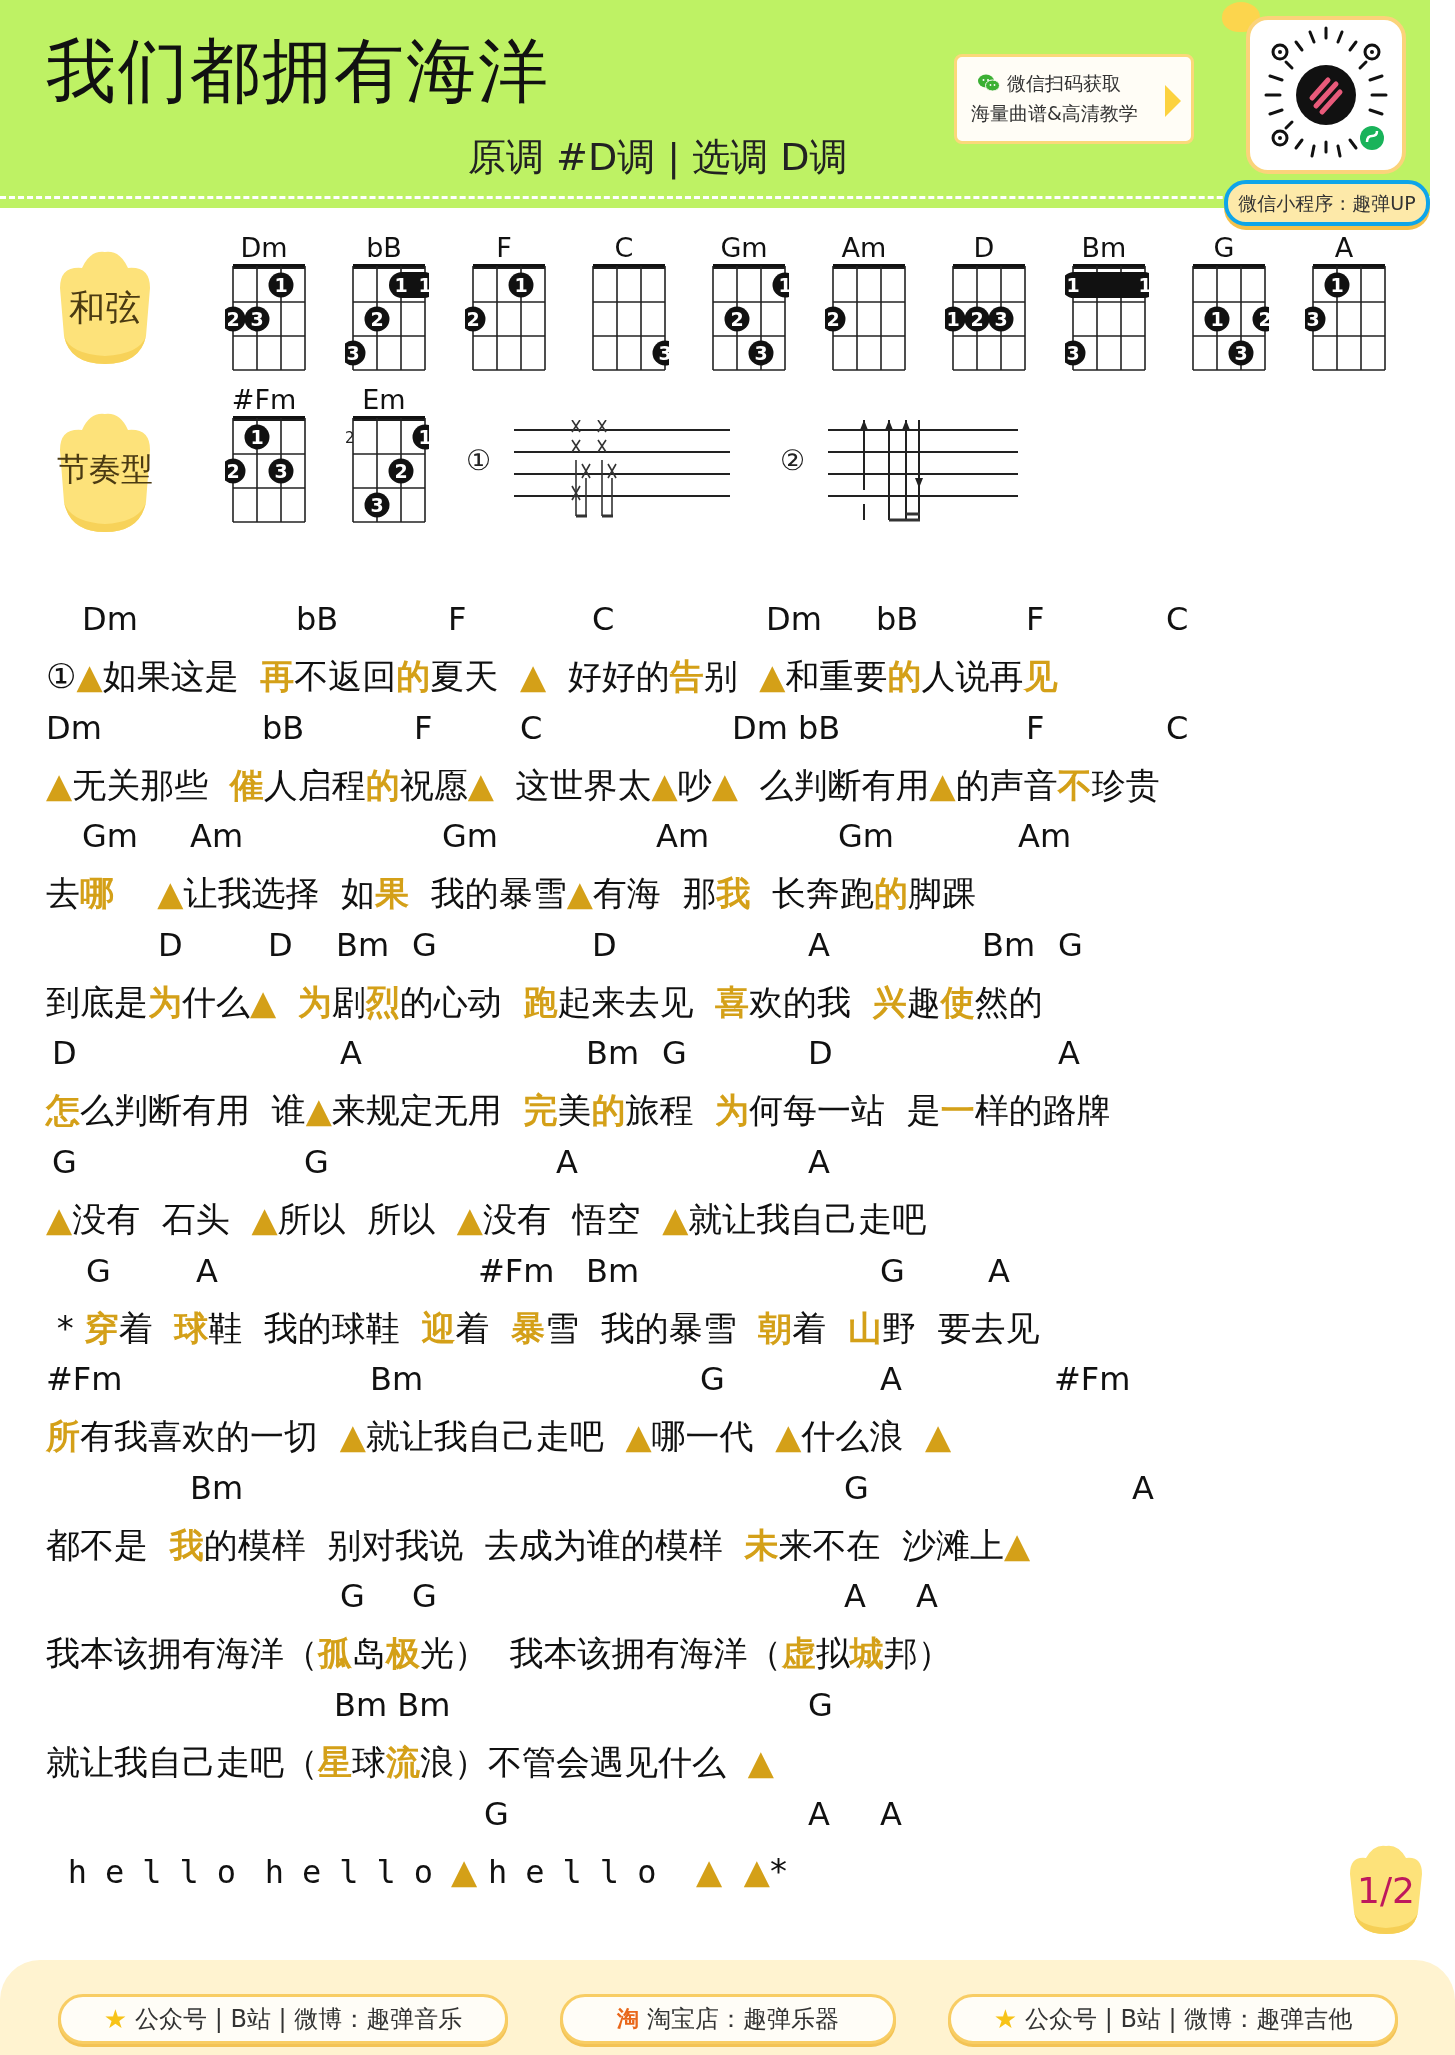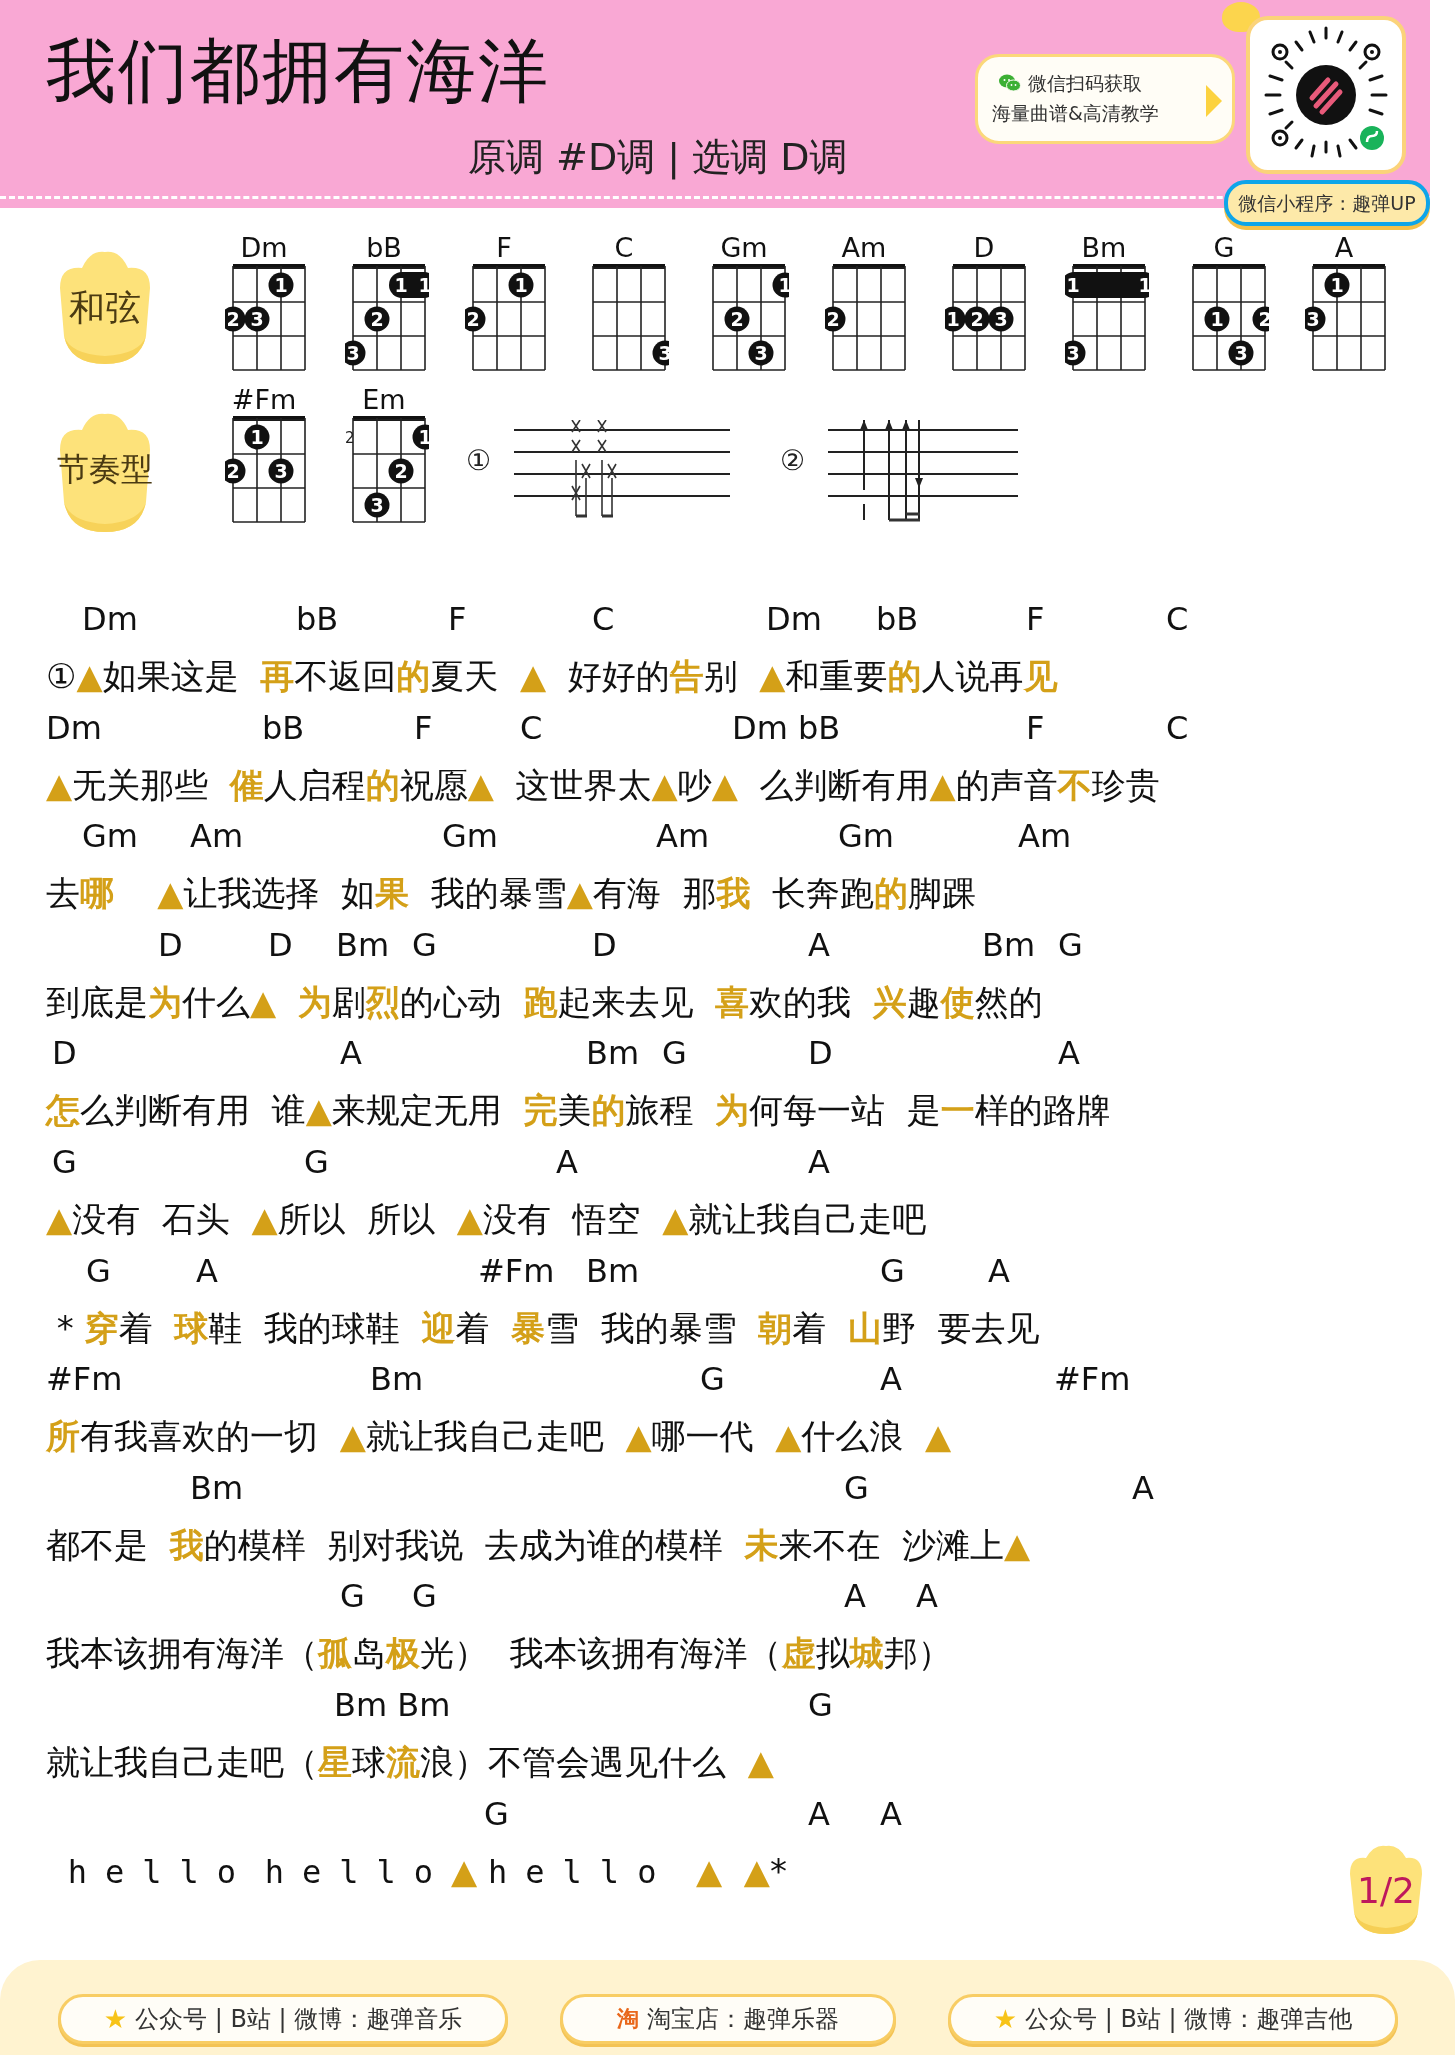--- a/index.html
+++ b/index.html
@@ -1,27 +1,27 @@
 <!DOCTYPE html>
 <html><head>
 <meta charset="utf-8">
 <style>
   * { box-sizing: border-box; margin: 0; padding: 0; }
   html, body { width: 1455px; height: 2055px; background: #ffffff; overflow: hidden; }
   body { font-family: "DejaVu Sans", "Liberation Sans", sans-serif; color: #111; position: relative; }
 
   
-  .header { position: absolute; left: 0; top: 0; width: 1430px; height: 208px; background: #f9a8d4; }
+  .header { position: absolute; left: 0; top: 0; width: 1430px; height: 208px; background: #bef264; }
   .header-dash { position: absolute; left: 0; top: 196px; width: 1430px; height: 0; border-top: 3px dashed #ffffff; }
   .title { position: absolute; left: 46px; top: 26px; font-size: 70px; font-weight: 500; letter-spacing: 2px; color: #111; line-height: 90px; }
   .subtitle { position: absolute; top: 130px; font-size: 38px; color: #222; line-height: 54px; white-space: pre; }
   .subtitle.left { left: 44px; }
   .subtitle.right { left: 468px; }
 
-  .promo { position: absolute; left: 975px; top: 54px; width: 260px; height: 90px; background: #fffdf6; border: 3px solid #fbd87a; border-radius: 24px; }
+  .promo { position: absolute; left: 954px; top: 54px; width: 240px; height: 90px; background: #fffdf6; border: 3px solid #fbd87a; border-radius: 8px; }
   .promo .line { position: absolute; font-size: 19px; color: #333; white-space: nowrap; }
   .promo .l1 { left: 50px; top: 14px; }
   .promo .l2 { left: 14px; top: 44px; }
   .promo .wechat { position: absolute; left: 20px; top: 16px; width: 24px; height: 20px; }
   .promo .arrow { position: absolute; right: 10px; top: 28px; width: 0; height: 0; border-top: 16px solid transparent; border-bottom: 16px solid transparent; border-left: 16px solid #fcd23f; }
 
   .qr-card { position: absolute; left: 1246px; top: 16px; width: 160px; height: 158px; background: #fff; border: 4px solid #fbd37a; border-radius: 22px; overflow: hidden; }
   .qr-blob { position: absolute; left: 1222px; top: 2px; width: 38px; height: 30px; background: #fcd54d; border-radius: 50% 50% 45% 45%; }
   .mini-label { position: absolute; left: 1224px; top: 180px; width: 206px; height: 46px; background: #fde9a9; border: 4px solid #0ea5e9; border-radius: 22px; box-shadow: 0 4px 0 #f5c14a; font-size: 19px; color: #333; text-align: center; line-height: 38px; }
 

